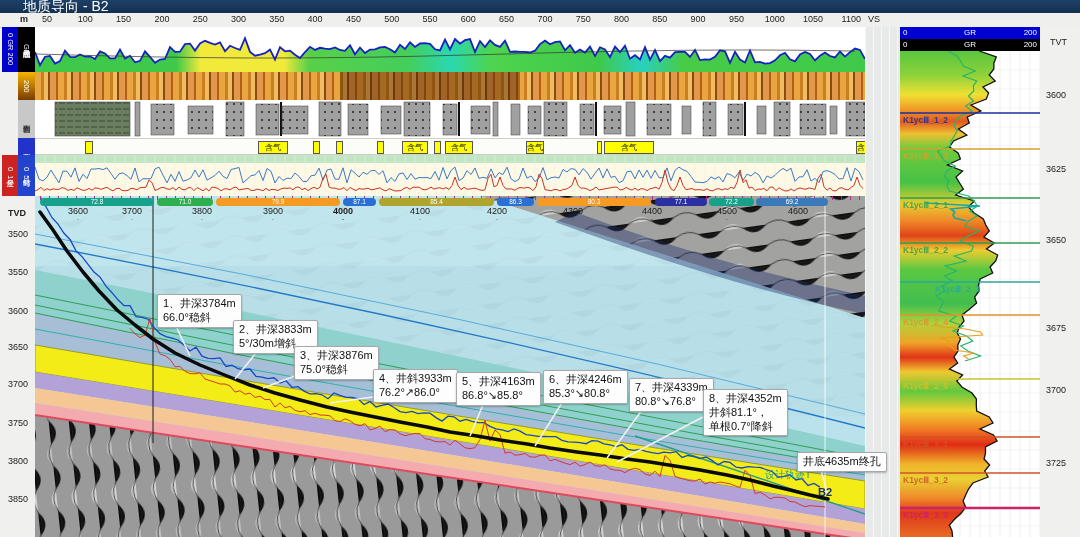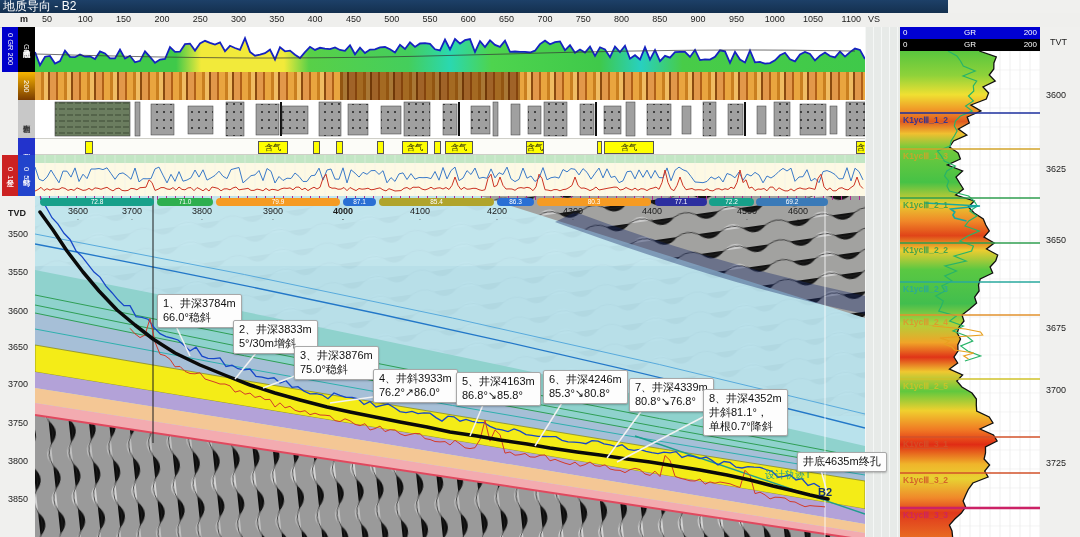--- a/index.html
+++ b/index.html
@@ -1,21 +1,21 @@
 <!DOCTYPE html>
 <html><head>
 <meta charset="utf-8">
 <style>
   html,body{margin:0;padding:0;}
   body{width:1080px;height:537px;position:relative;overflow:hidden;
        font-family:"Liberation Sans",sans-serif;background:#f0f0ee;-webkit-font-smoothing:antialiased;}
   .abs{position:absolute;}
   
-  #titlebar{left:0;top:0;width:948px;height:13px;background:linear-gradient(#1d4068,#14304f);
-            color:#fff;font-size:12px;line-height:13px;padding-left:3px;box-sizing:border-box;}
+  #titlebar{left:0;top:0;width:1080px;height:13px;background:linear-gradient(#1d4068,#14304f);
+            color:#fff;font-size:14px;line-height:13px;padding-left:23px;box-sizing:border-box;}
   
   #ruler{left:0;top:13px;width:1080px;height:14px;background:#efefed;border-bottom:1px solid #d8d8d4;color:#222;font-size:9px;}
   #ruler .tick{position:absolute;top:1px;transform:translateX(-50%);}
   #unit-m{position:absolute;left:20px;top:1px;font-weight:bold;}
   #vs-label{position:absolute;left:868px;top:1px;}
   
   .vlab{position:absolute;color:#fff;font-size:7.5px;writing-mode:vertical-rl;text-align:center;
         letter-spacing:0px;line-height:1;display:flex;align-items:center;justify-content:center;}
   
   .track{position:absolute;left:35px;width:830px;background:#fff;}
@@ -454,21 +454,21 @@
   <div id="mdticks">
       <span class="mdtick" style="left: 43px;">3600<i>.</i></span>
       <span class="mdtick" style="left: 97px;">3700<i>.</i></span>
       <span class="mdtick" style="left: 167px;">3800<i>.</i></span>
       <span class="mdtick" style="left: 238px;">3900<i>.</i></span>
       <span class="mdtick" style="left: 308px; font-weight: bold;">4000<i>.</i></span>
       <span class="mdtick" style="left: 385px;">4100<i>.</i></span>
       <span class="mdtick" style="left: 462px;">4200<i>.</i></span>
       <span class="mdtick" style="left: 538px;">4300<i>.</i></span>
       <span class="mdtick" style="left: 617px;">4400<i>.</i></span>
-      <span class="mdtick" style="left: 692px; margin-left: 20px;">4500<i>.</i></span>
+      <span class="mdtick" style="left: 692px;">4500<i>.</i></span>
       <span class="mdtick" style="left: 763px;">4600<i>.</i></span>
     </div>
   <div id="annlayer">
       <div class="ann" style="left: 122px; top: 98px;">
         <div>1、井深3784m</div>
         <div>66.0°稳斜</div>
       </div>
       <div class="ann" style="left: 198px; top: 124px;">
         <div>2、井深3833m</div>
         <div>5°/30m增斜</div>
@@ -605,21 +605,21 @@
         <line x1="0" y1="328" x2="140" y2="328" stroke="#cfc22a" stroke-width="1.4"></line>
         <line x1="0" y1="386" x2="140" y2="386" stroke="#d2522a" stroke-width="1.4"></line>
         <line x1="0" y1="422" x2="140" y2="422" stroke="#d2522a" stroke-width="1.4"></line>
         <line x1="0" y1="457" x2="140" y2="457" stroke="#cc2266" stroke-width="2.4"></line>
       </svg>
     <div id="rplabels">
         <div class="hlabel" style="top: 64px; color: rgb(28, 47, 158);">K1ycⅢ_1_2</div>
         <div class="hlabel" style="top: 100px; color: rgb(210, 163, 42);">K1ycⅢ_1_3</div>
         <div class="hlabel" style="top: 149px; color: rgb(47, 158, 79);">K1ycⅢ_2_1</div>
         <div class="hlabel" style="top: 194px; color: rgb(47, 158, 79);">K1ycⅢ_2_2</div>
-        <div class="hlabel" style="top: 233px; color: rgb(40, 168, 158);">K1ycⅢ_2_3</div>
+        <div class="hlabel" style="top: 233px; color: rgb(40, 168, 158); margin-left: 32px;">K1ycⅢ_2_3</div>
         <div class="hlabel" style="top: 266px; color: rgb(226, 146, 46);">K1ycⅢ_2_4</div>
         <div class="hlabel" style="top: 330px; color: rgb(207, 194, 42);">K1ycⅢ_2_5</div>
         <div class="hlabel" style="top: 388px; color: rgb(210, 82, 42); text-decoration: underline;">K1ycⅢ_3_1</div>
         <div class="hlabel" style="top: 424px; color: rgb(210, 82, 42);">K1ycⅢ_3_2</div>
         <div class="hlabel" style="top: 459px; color: rgb(204, 34, 102);">K1ycⅢ_3_3</div>
       </div>
   </div>
 </div>
 
 <div id="rlabels" class="abs">

